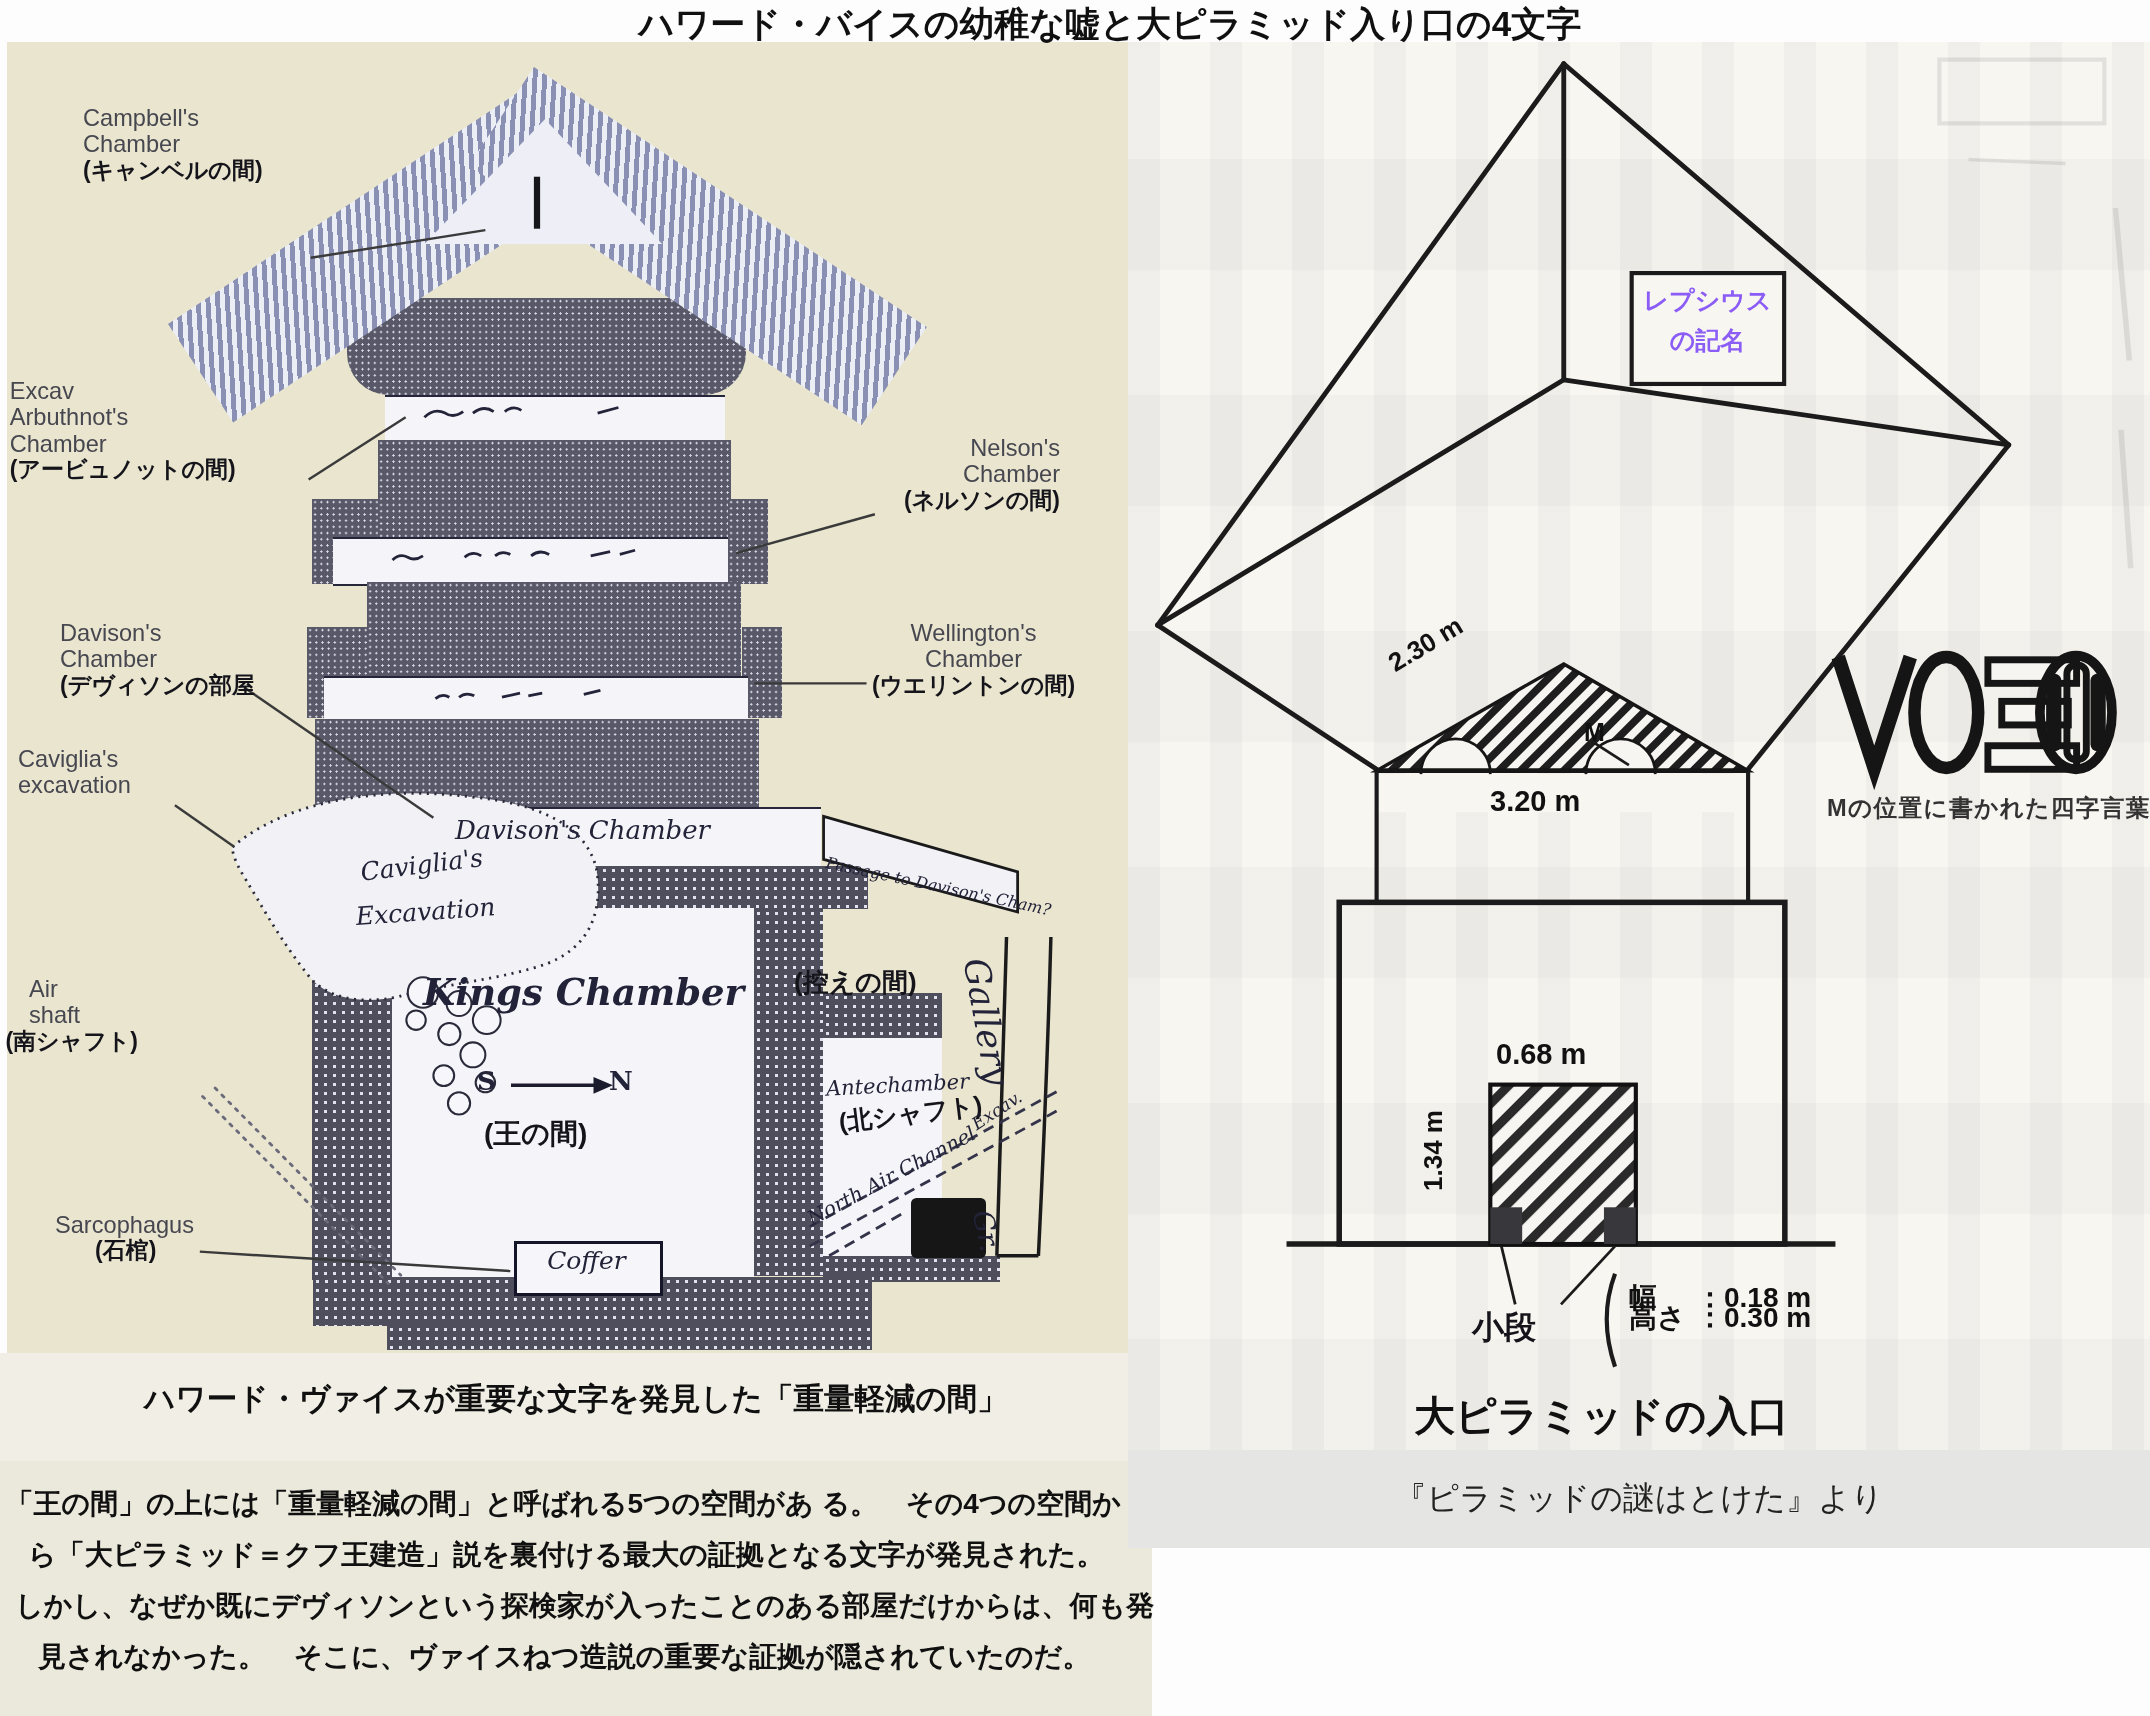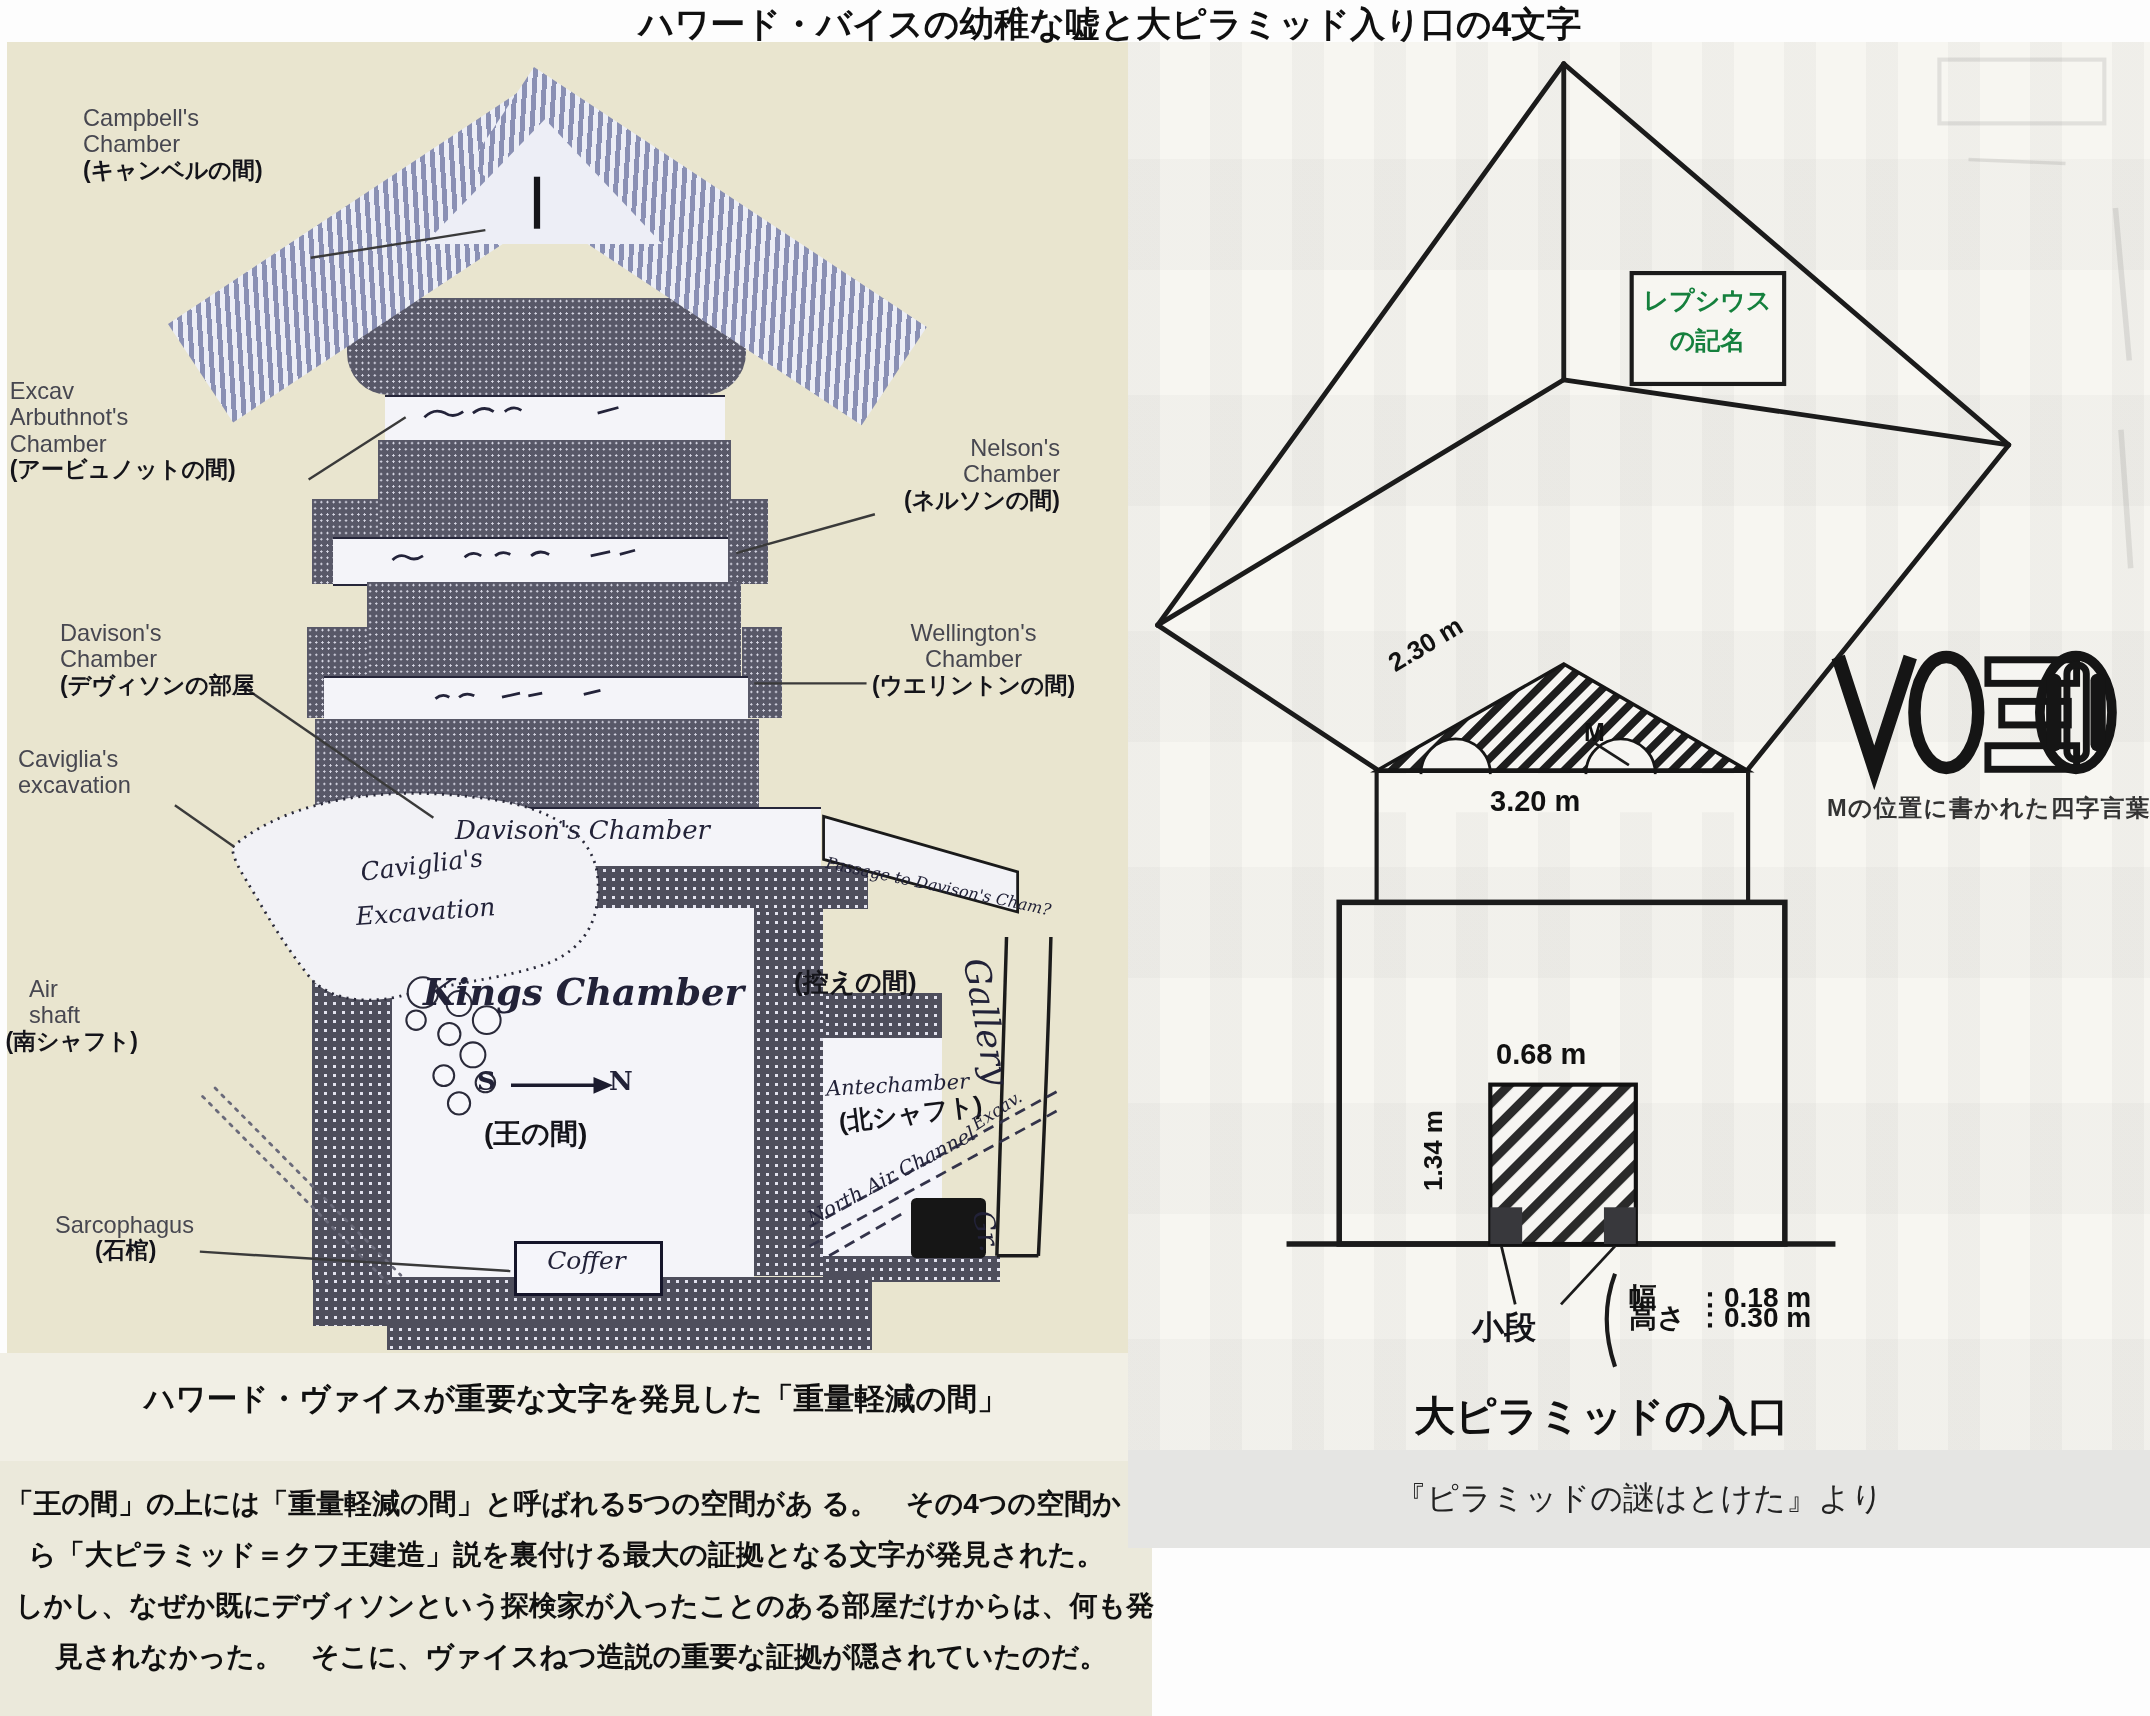--- a/index.html
+++ b/index.html
@@ -275,23 +275,23 @@
   <div class="script z3" style="left:416px;top:815px;width:333px;text-align:center;font-size:26px;">Davison's Chamber</div>
   <div class="script z3" style="left:828px;top:853px;font-size:16px;transform:rotate(12deg);transform-origin:0 0;">Passage to Davison's Cham?</div>
   <div class="script z3" style="left:524px;top:1246px;width:125px;text-align:center;font-size:25px;">Coffer</div>
   <div class="script z3" style="left:359px;top:858px;font-size:25px;transform:rotate(-7deg);transform-origin:0 0;">Caviglia's</div>
   <div class="script z3" style="left:355px;top:902px;font-size:25px;transform:rotate(-4deg);transform-origin:0 0;">Excavation</div>
 
   <div class="abs cap-left z3">ハワード・ヴァイスが重要な文字を発見した「重量軽減の間」</div>
   <div class="para" style="left:5.5px;top:1485px;">「王の間」の上には「重量軽減の間」と呼ばれる5つの空間があ る。　その4つの空間か</div>
   <div class="para" style="left:28px;top:1536px;">ら「大ピラミッド＝クフ王建造」説を裏付ける最大の証拠となる文字が発見された。</div>
   <div class="para" style="left:15.2px;top:1587px;">しかし、なぜか既にデヴィソンという探検家が入ったことのある部屋だけからは、何も発</div>
-  <div class="para" style="left:55px;top:1638px;">見されなかった。　そこに、ヴァイスねつ造説の重要な証拠が隠されていたのだ。</div>
-
-  <div class="abs z3" style="left:1630px;top:280px;width:155px;text-align:center;font-size:25px;font-weight:700;line-height:1.6;color:#15803d;">
+  <div class="para" style="left:38px;top:1638px;">見されなかった。　そこに、ヴァイスねつ造説の重要な証拠が隠されていたのだ。</div>
+
+  <div class="abs z3" style="left:1630px;top:280px;width:155px;text-align:center;font-size:25px;font-weight:700;line-height:1.6;color:#8b5cf6;">
     <div>レプシウス</div>
     <div>の記名</div>
   </div>
   <div class="dim z3" style="left:1383px;top:652px;font-size:26px;transform:rotate(-31deg);transform-origin:0 0;">2.30 m</div>
   <div class="dim z3" style="left:1584px;top:718px;font-size:25px;">M</div>
   <div class="dim z3" style="left:1490px;top:785px;font-size:29px;">3.20 m</div>
   <div class="dim z3" style="left:1496px;top:1038px;font-size:29px;">0.68 m</div>
   <div class="dim z3" style="left:1378px;top:1135px;width:111px;text-align:center;font-size:26px;transform:rotate(-90deg);">1.34 m</div>
   <div class="jp z3" style="left:1472px;top:1306px;font-size:32px;">小段</div>
   <div class="abs z3" style="left:1629px;top:1279px;font-size:28px;font-weight:700;color:#111;white-space:nowrap;">

